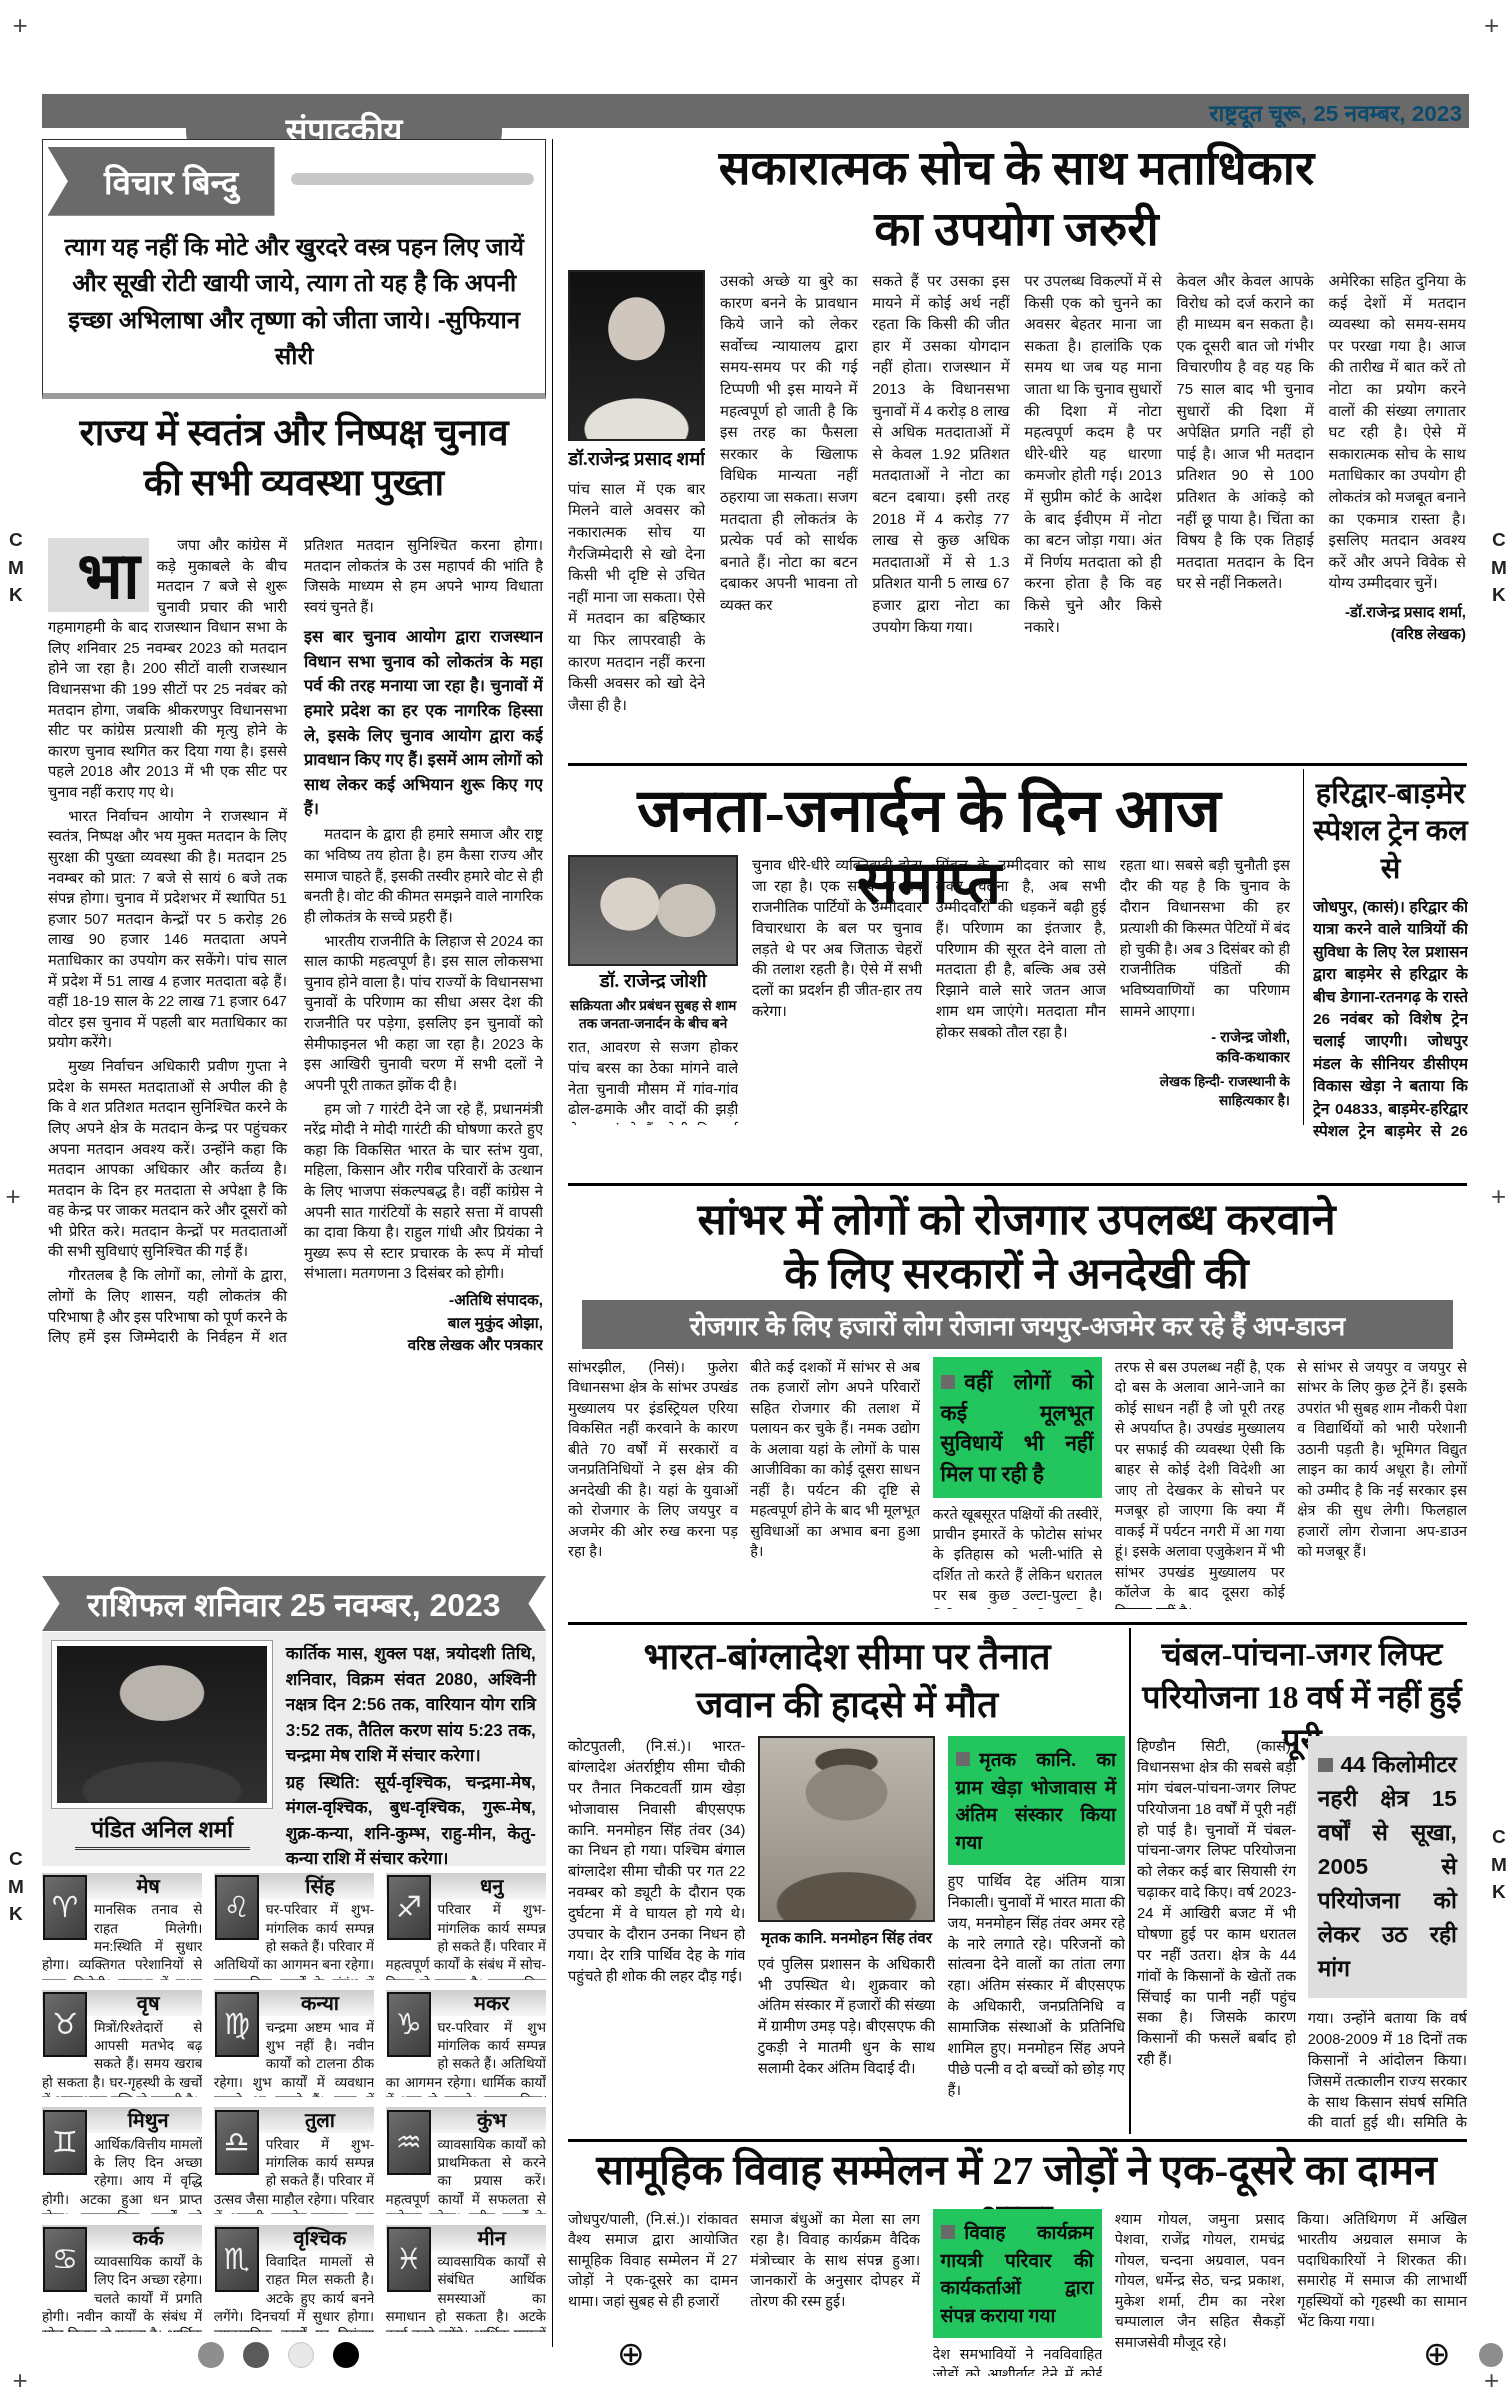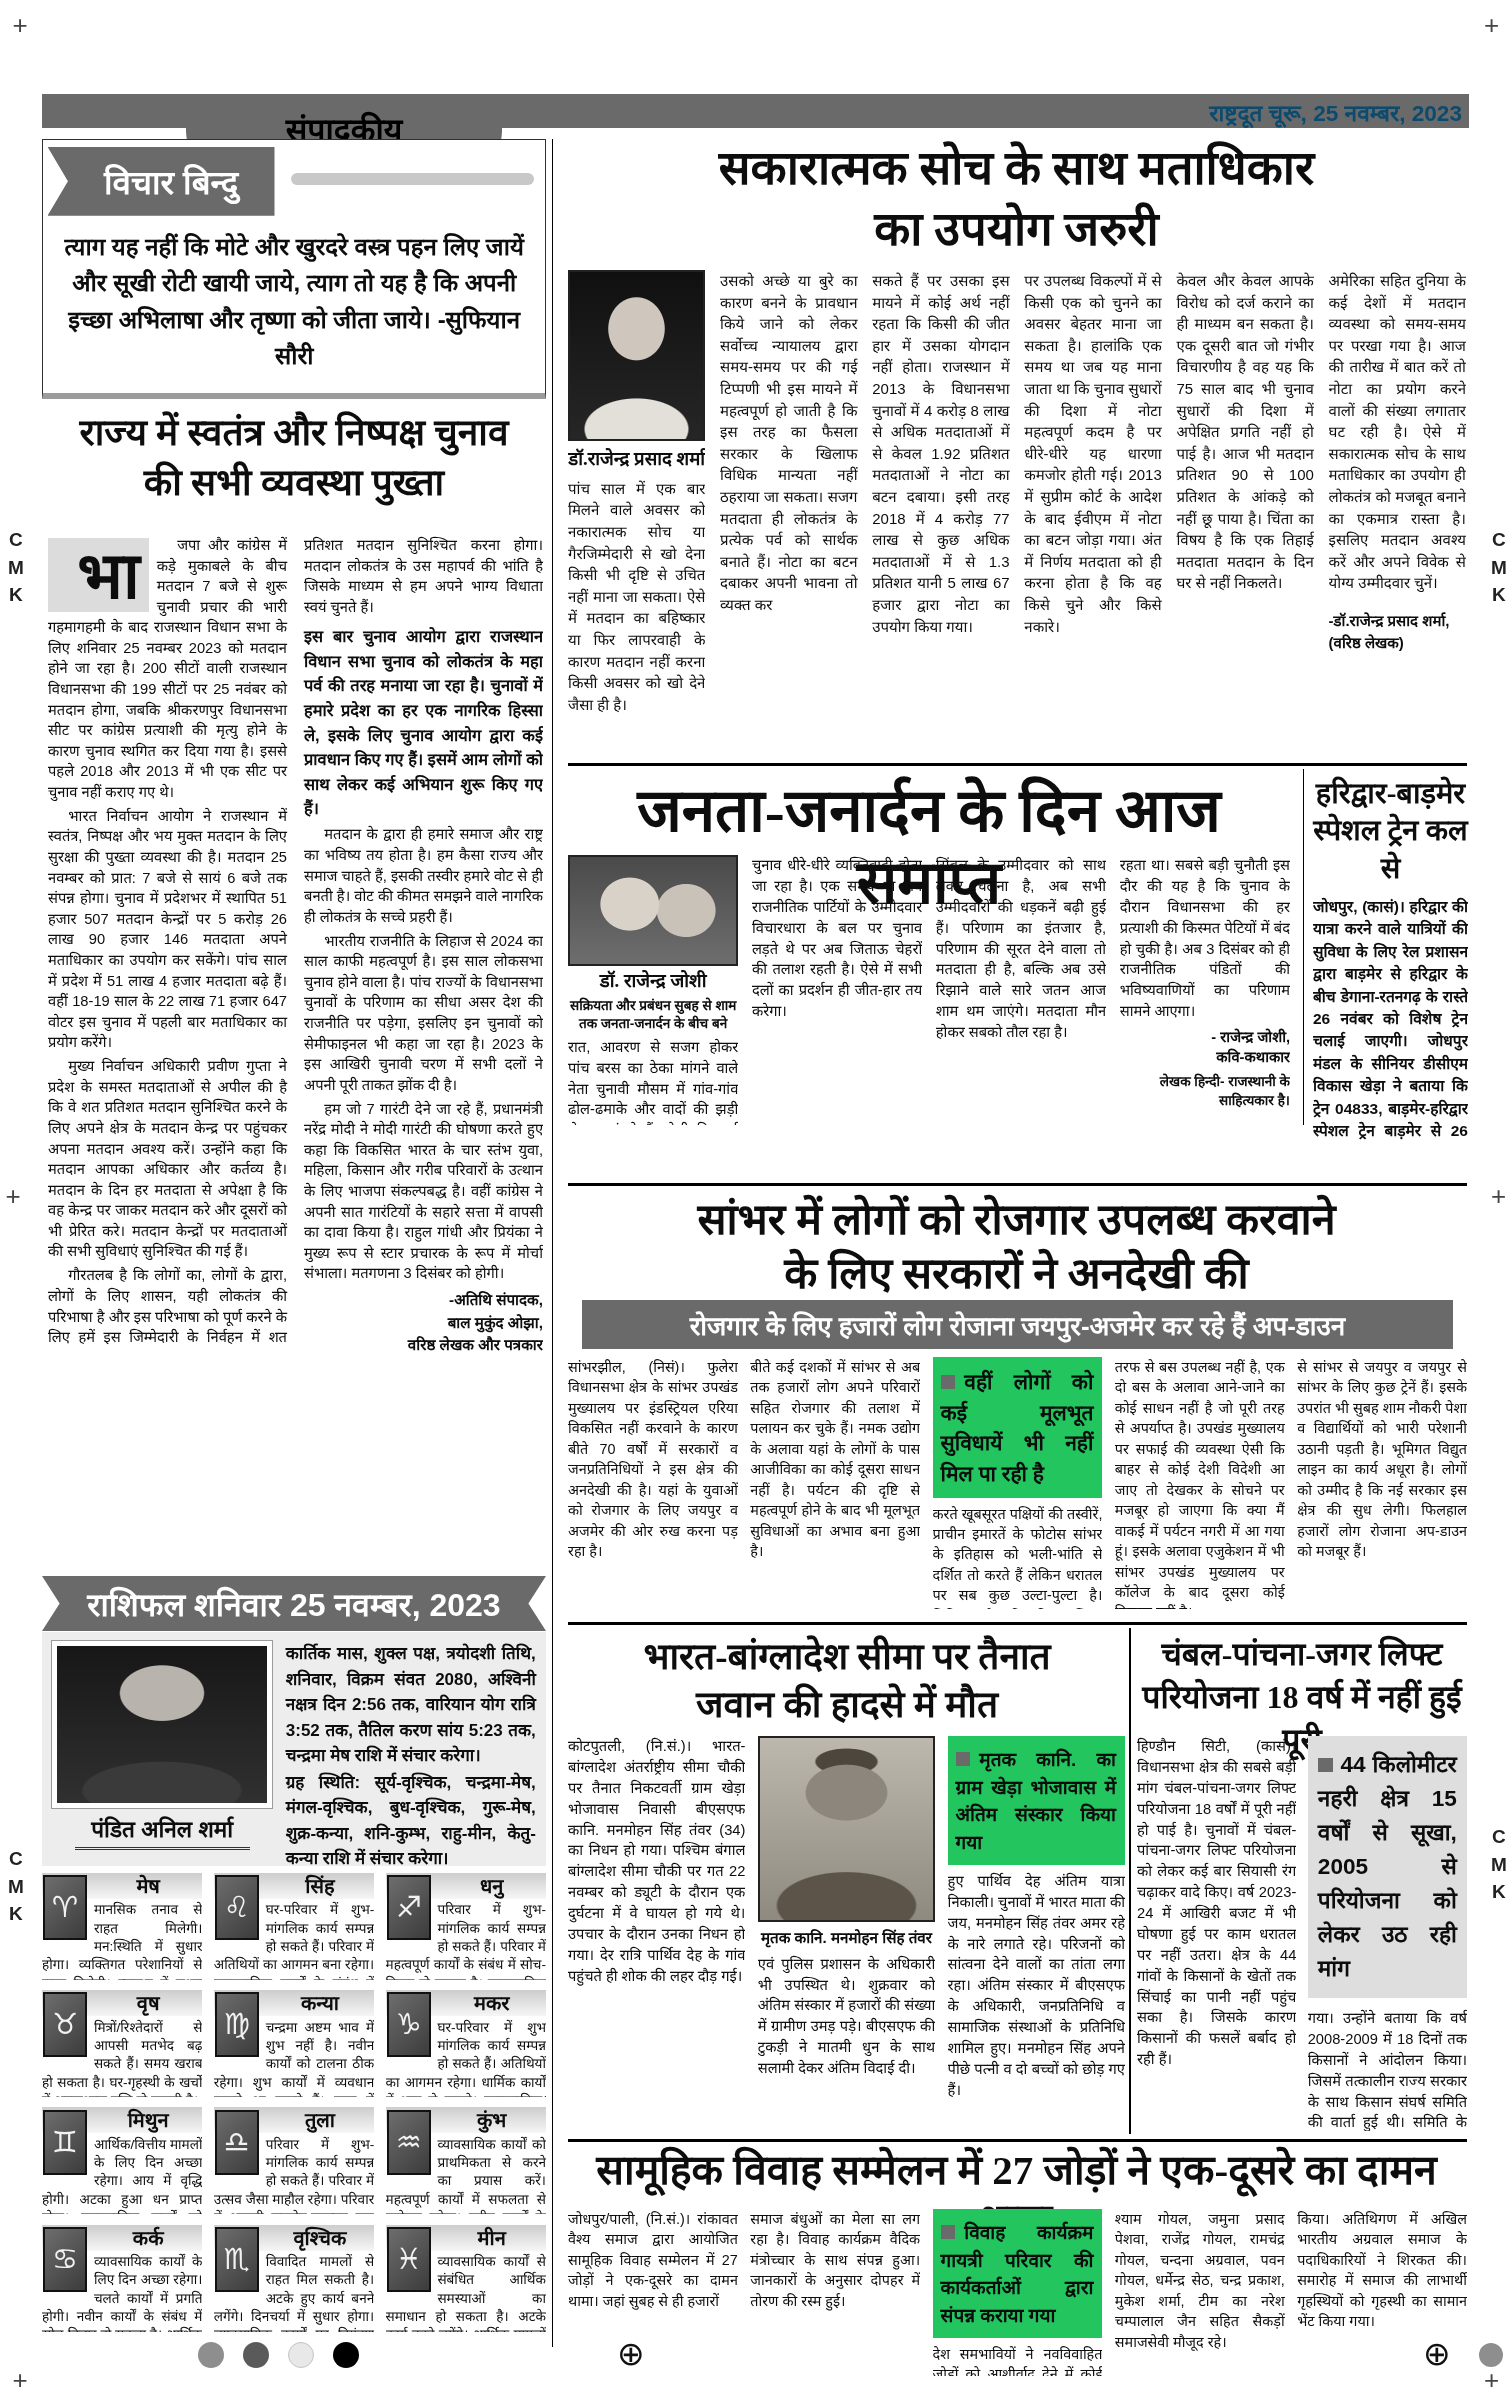--- a/index.html
+++ b/index.html
@@ -16,21 +16,21 @@
   .cropmark{ color:#444; font-size:26px; font-weight:400; }
   .cmk-stack{ color:#222; font-size:19px; font-weight:700; line-height:1.45; text-align:center; }
   .reg-dot{ border-radius:50%; }
   .reg-target{ font-size:33px; color:#111; font-weight:400; }
 
   
   .header-bar{ left:42px; top:94px; width:1427px; height:34px; background:#6a6a6a; }
   .section-tab{
     left:186px; top:94px; width:316px; height:69px; background:#6a6a6a;
     border-radius:0 0 31px 31px; display:flex; align-items:center; justify-content:center;
-    color:#000000; font-size:32px; font-weight:800;
+    color:#ffffff; font-size:32px; font-weight:800;
   }
   .edition{ right:50px; top:97px; color:#0c4a6e; font-size:22.6px; font-weight:700; }
 
   
   .vichar-box{
     left:42px; top:139px; width:504px; height:260px;
     border:1.7px solid #2f2f2f; border-bottom:6.8px solid #9c9c9c; background:#fff;
   }
   .vichar-ribbon{
     position:absolute; left:4.5px; top:6.8px; width:227px; height:69px; background:#6a6a6a;
@@ -98,21 +98,21 @@
     font-size:47px; font-weight:900; line-height:1.3; }
   .main-body{ left:568px; top:270px; width:898px; height:487px; display:flex; gap:14.7px; }
   .main-body .col{ flex:1; font-size:15px; line-height:1.44; text-align:justify; overflow:hidden; }
   .fig-frame{ width:100%; border:2.3px solid #222; }
   .portrait-a{ height:171px;
     background:
       radial-gradient(ellipse 36% 32% at 50% 34%, #cfc6bd 0 58%, rgba(0,0,0,0) 60%),
       radial-gradient(ellipse 64% 30% at 50% 94%, #e3e0da 0 60%, rgba(0,0,0,0) 62%),
       linear-gradient(#101010,#262626); }
   .fig-caption{ text-align:center; font-weight:800; font-size:18.6px; padding:4.5px 0 5.6px; }
-  .main-byline{ font-weight:800; margin-top:16px; }
+  .main-byline{ text-align:right; font-weight:800; margin-top:7px; }
 
   
   .janta-headline{ left:570px; top:775px; width:718px; text-align:center;
     font-size:60px; font-weight:900; line-height:1.2; }
   .janta-body{ left:568px; top:855px; width:722px; height:270px; display:flex; gap:13.6px; }
   .janta-body .col{ flex:1; font-size:14.7px; line-height:1.42; text-align:justify; overflow:hidden; }
   .portrait-b{ height:111px;
     background:
       radial-gradient(ellipse 30% 42% at 36% 44%, #d8d2c8 0 58%, rgba(0,0,0,0) 60%),
       radial-gradient(ellipse 30% 42% at 70% 50%, #c9c2b8 0 58%, rgba(0,0,0,0) 60%),

